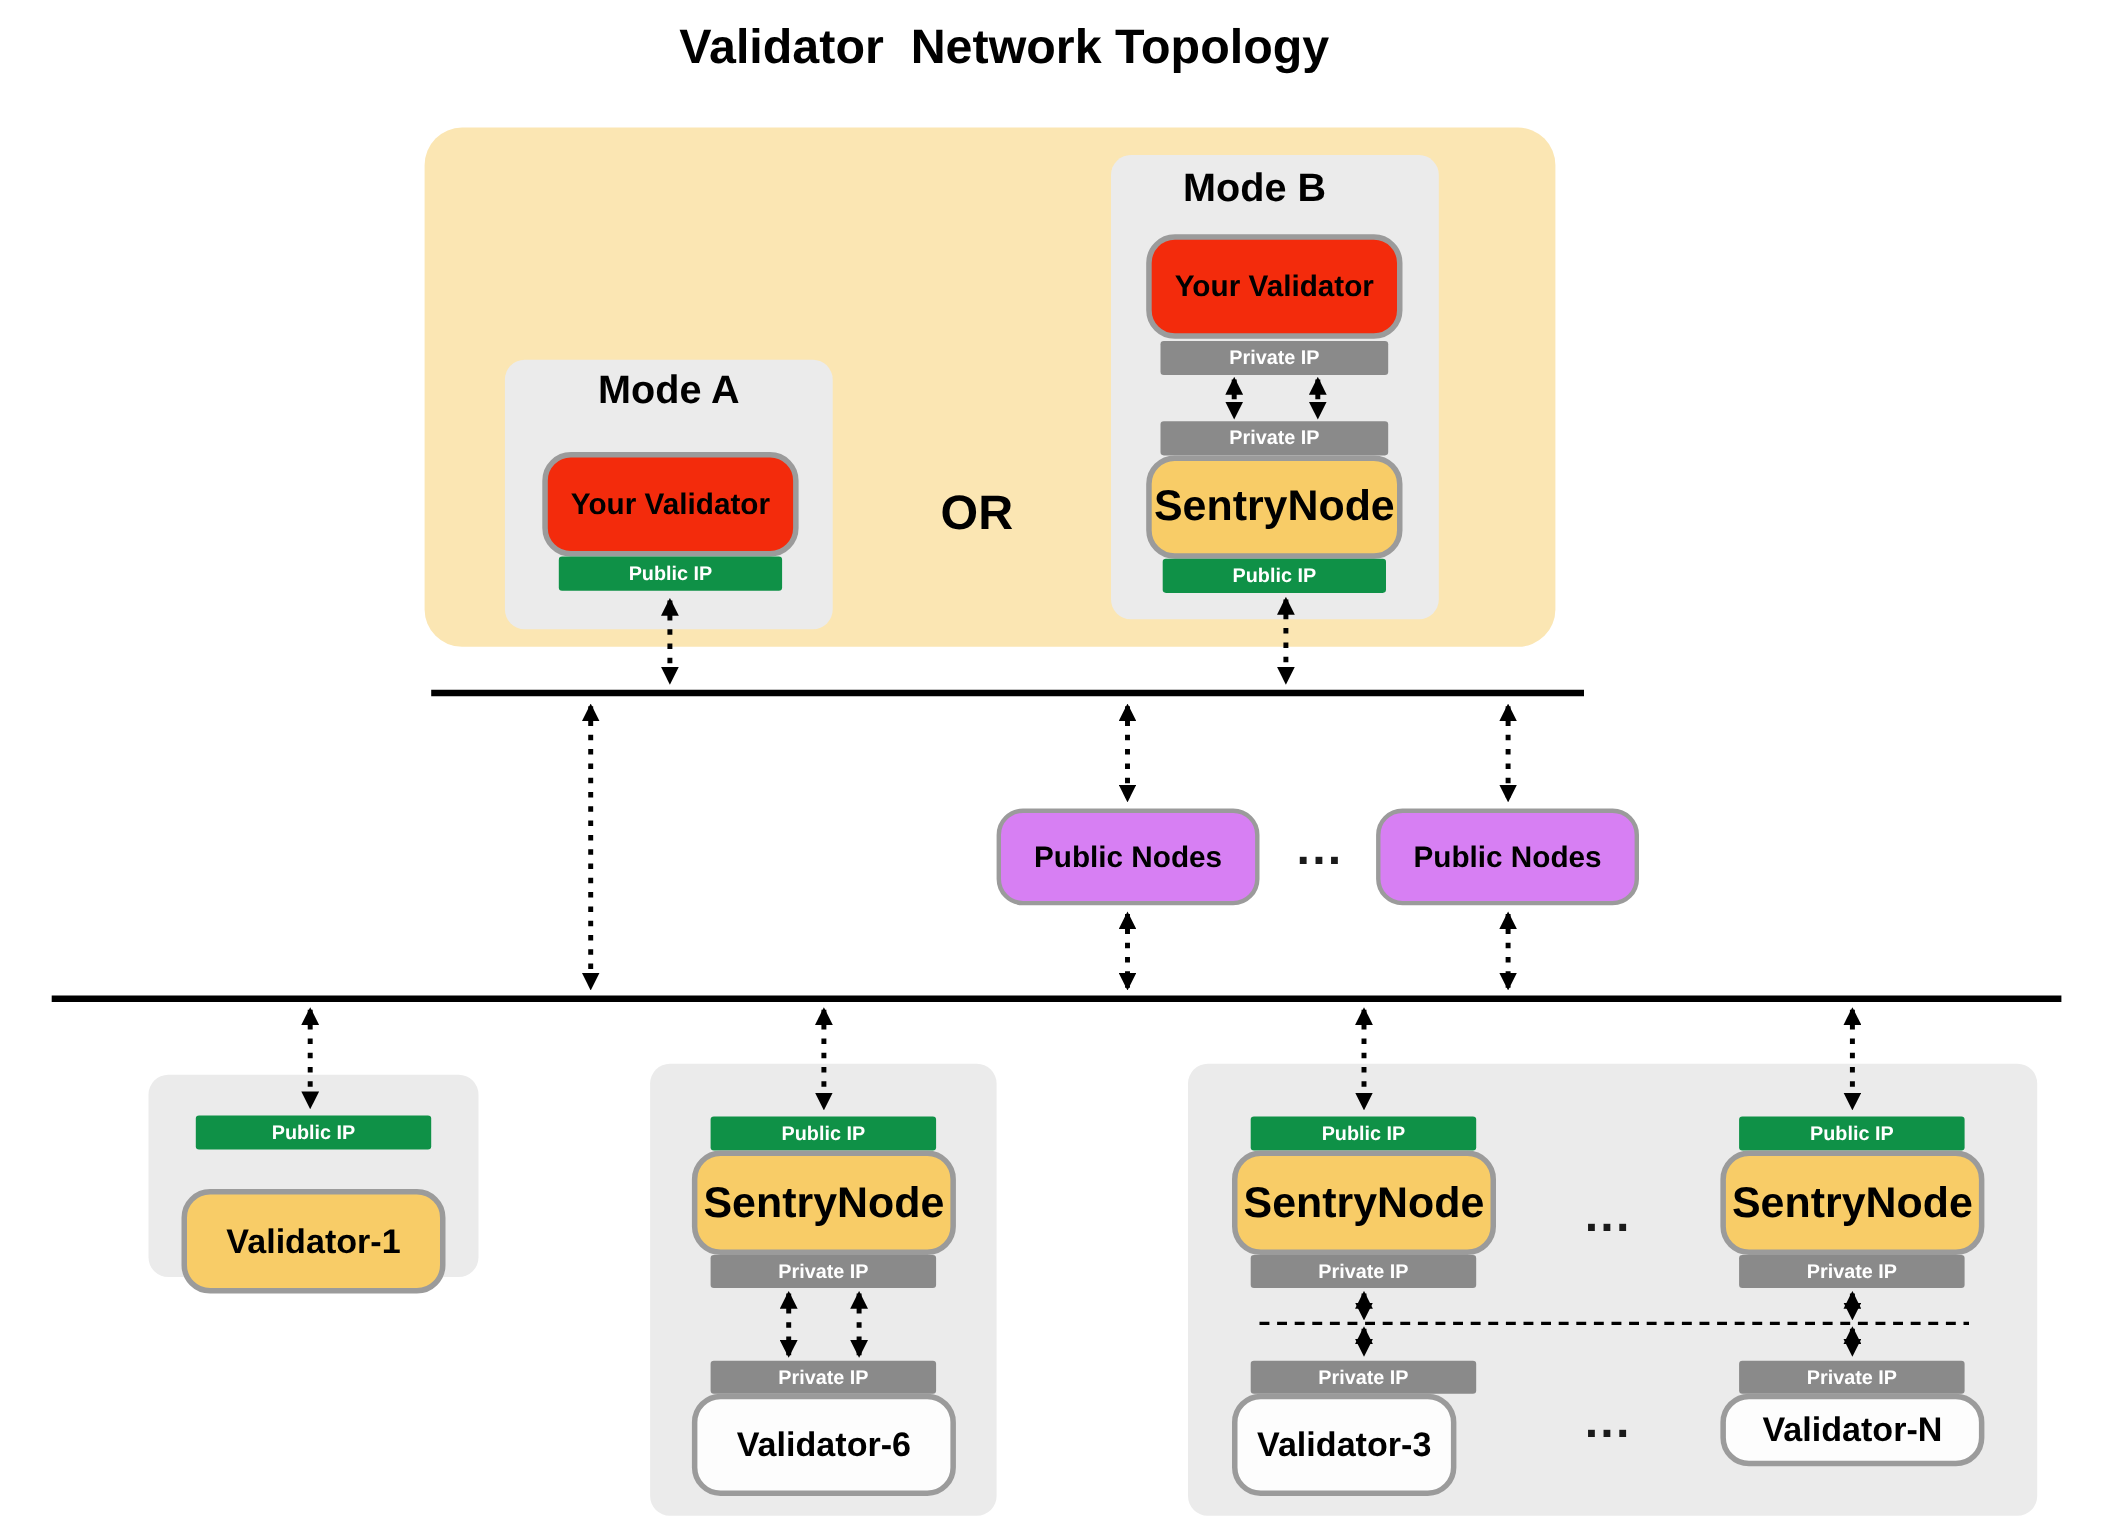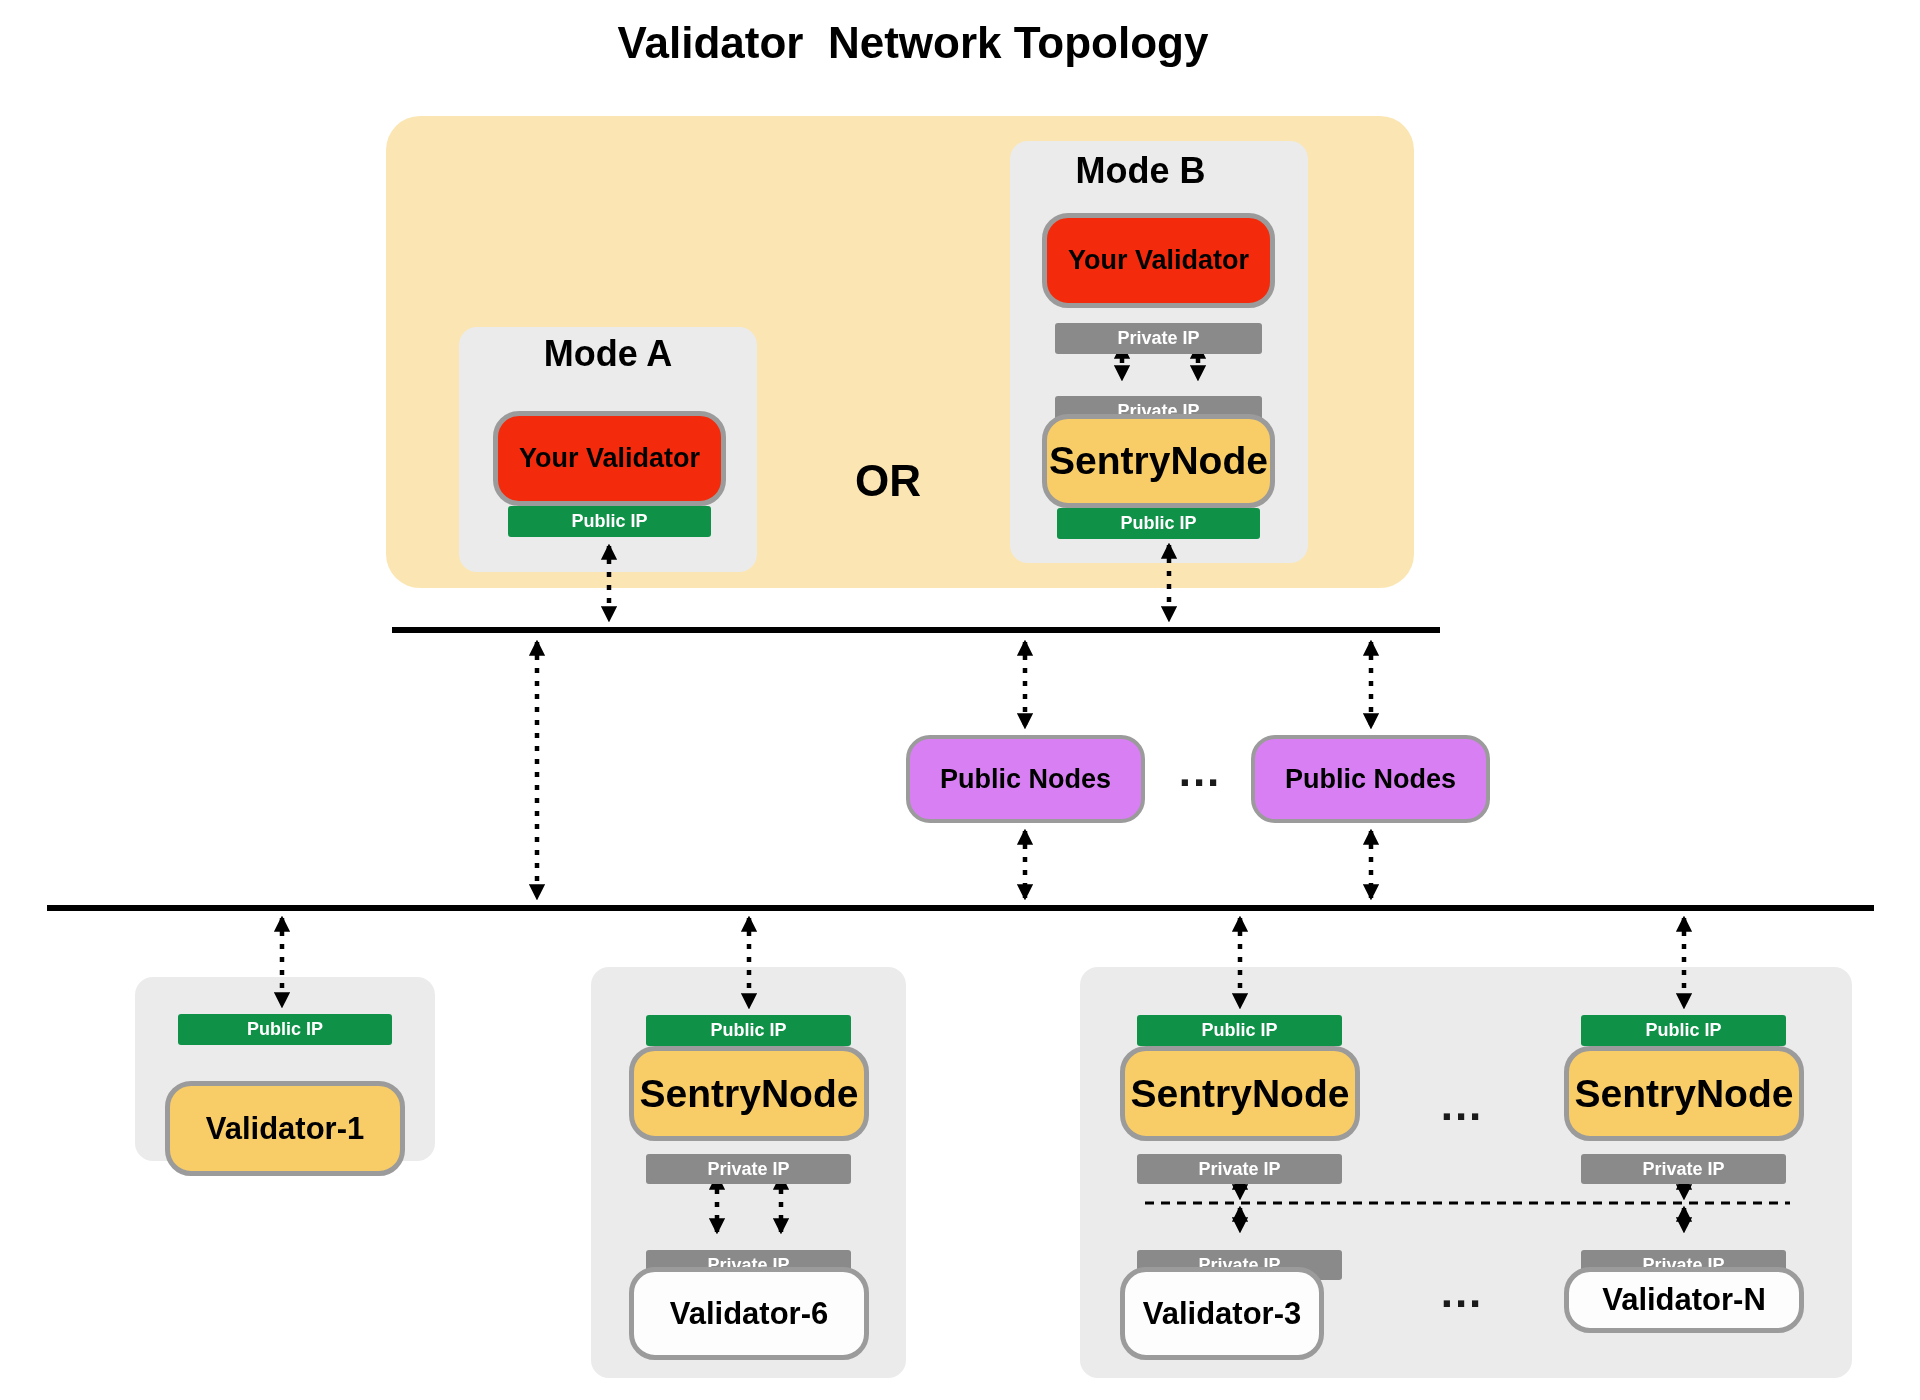--- a/index.html
+++ b/index.html
@@ -9,21 +9,21 @@
   .panel{background:var(--panel);border-radius:18px;}
   .node{display:flex;align-items:center;justify-content:center;font-weight:700;color:#000;
         border:5px solid var(--border);border-radius:26px;}
   .node.red{background:var(--red);font-size:27px;}
   .node.yellow{background:var(--yellow);font-size:39px;}
   .node.white{background:var(--node-white);font-size:31px;}
   .node.purple{background:var(--purple);font-size:27px;border-width:4px;border-radius:24px;}
   .bar{display:flex;align-items:center;justify-content:center;font-weight:700;color:#fff;
        font-size:18px;border-radius:3px;}
   .bar.green{background:var(--green);}
-  .bar.gray{background:var(--graybar);margin-top:13px;}
+  .bar.gray{background:var(--graybar);}
   .heading{font-weight:700;text-align:center;}
   .page-title{font-size:44px;font-weight:700;text-align:center;white-space:pre;}
   .or-label{font-size:44px;font-weight:700;text-align:center;}
   .mode-title{font-size:36px;}
   .dots{font-weight:700;font-size:44px;letter-spacing:2px;color:#1a1a1a;
         display:flex;align-items:center;justify-content:center;}
   svg.wires{position:absolute;left:0;top:0;pointer-events:none;}
   .bus{stroke:#000;stroke-width:6;}
   .darr{stroke:#000;stroke-width:4.5;stroke-dasharray:5 8;fill:none;}
   .dline{stroke:#000;stroke-width:3;stroke-dasharray:9 7;fill:none;}
@@ -77,21 +77,21 @@
 
     <line class="dline" x1="1145" y1="1203" x2="1790" y2="1203"></line>
   </svg>
 
   <div class="abs heading mode-title" style="left:459px;top:333px;width:298px;">Mode A</div>
 
   <div class="abs page-title" style="left:313px;top:18px;width:1200px;">Validator  Network Topology</div>
   <div class="abs node red" style="left:493px;top:411px;width:233px;height:95px;">Your Validator</div>
   <div class="abs bar green" style="left:508px;top:506px;width:203px;height:31px;">Public IP</div>
 
-  <div class="abs or-label" style="left:818px;top:456px;width:140px;">OR</div>
+  <div class="abs or-label" style="left:818px;top:442px;width:140px;">OR</div>
 
   <div class="abs heading mode-title" style="left:1010px;top:150px;width:261px;">Mode B</div>
   <div class="abs node red" style="left:1042px;top:213px;width:233px;height:95px;">Your Validator</div>
   <div class="abs bar gray" style="left:1055px;top:310px;width:207px;height:31px;">Private IP</div>
   <div class="abs bar gray" style="left:1055px;top:383px;width:207px;height:31px;">Private IP</div>
   <div class="abs node yellow" style="left:1042px;top:414px;width:233px;height:94px;">SentryNode</div>
   <div class="abs bar green" style="left:1057px;top:508px;width:203px;height:31px;">Public IP</div>
 
   <div class="abs node purple" style="left:906px;top:735px;width:239px;height:88px;">Public Nodes</div>
   <div class="abs dots" style="left:1155px;top:731px;width:90px;height:80px;">...</div>

